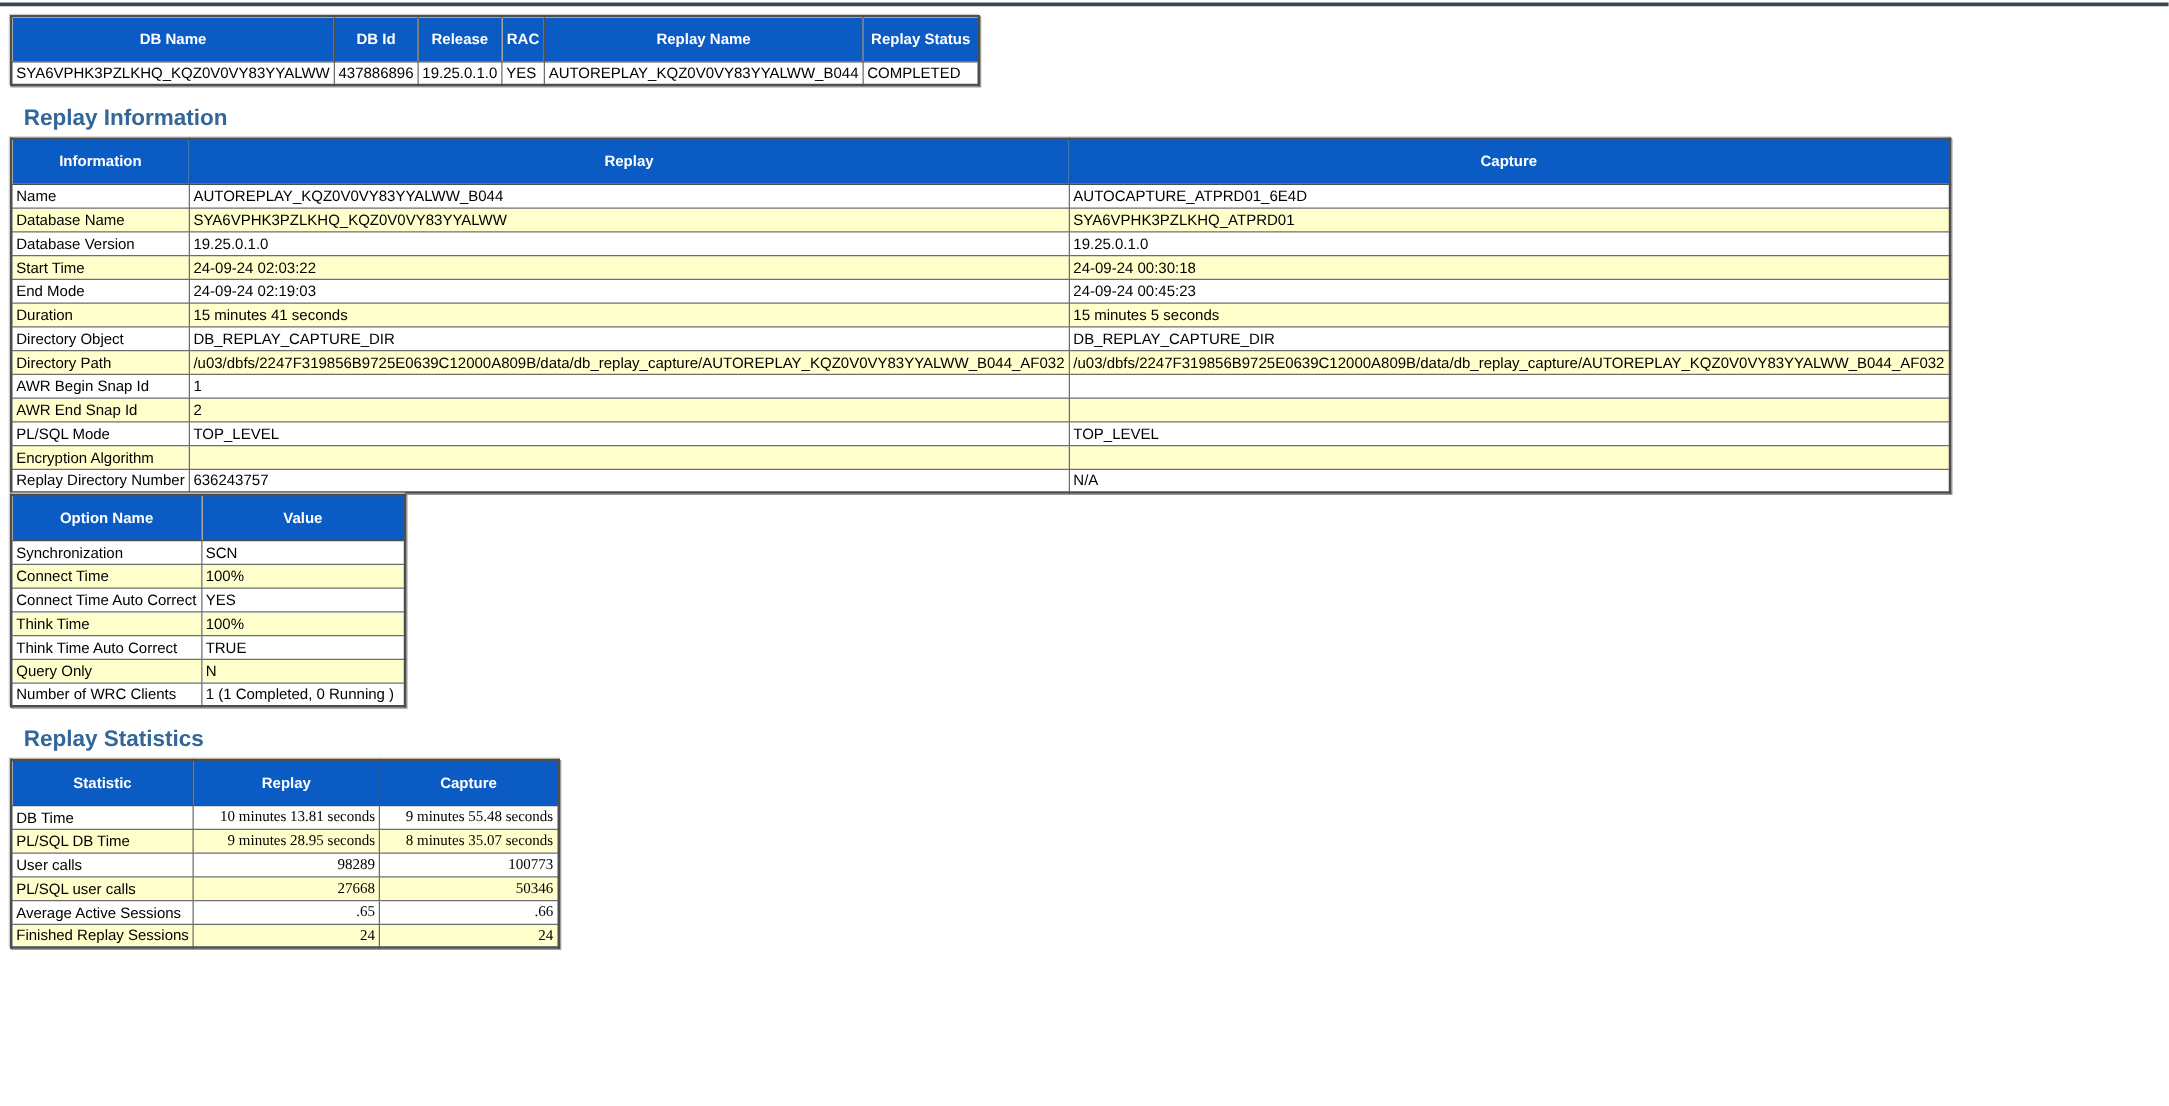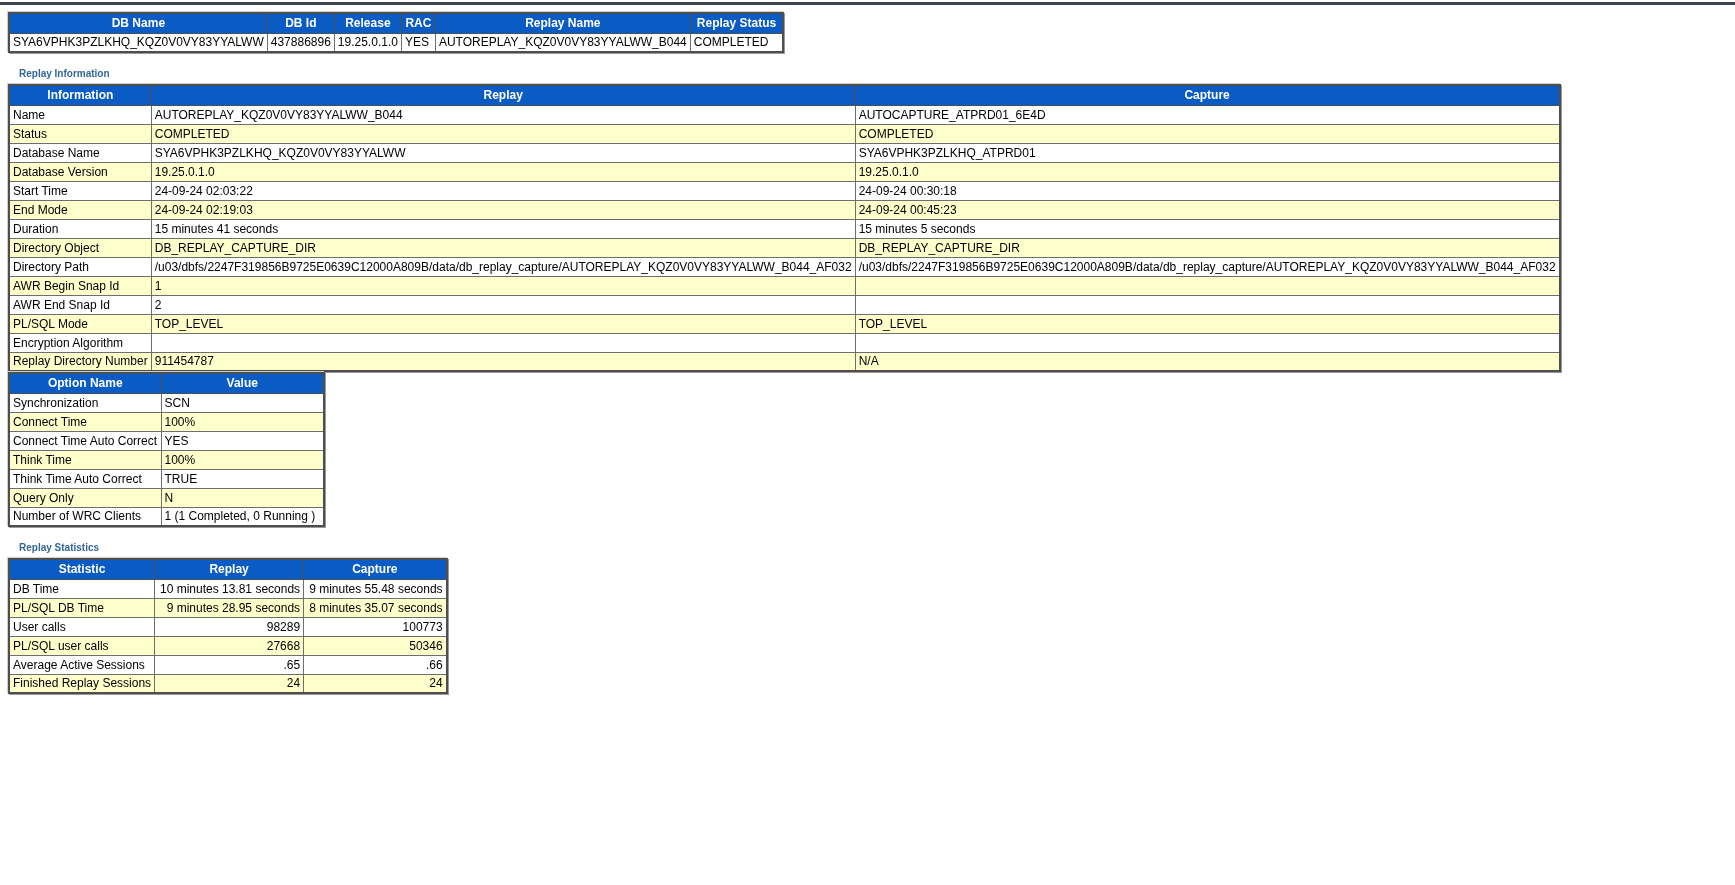--- a/index.html
+++ b/index.html
@@ -14,55 +14,55 @@
   .top-rule {
     height: 3px;
     width: 100%;
     background: var(--top-bar, #3b4650);
     margin-top: 2px;
   }
   .content { padding: 7px 8px 12px 8px; }
 
   h2.section-heading {
     color: var(--heading-text, #336699);
-    font-size: 10px;
+    font-size: 18px;
     font-weight: bold;
     margin: 15px 0 5px 11px;
   }
 
   table.rpt {
     border-collapse: collapse;
     table-layout: fixed;
     border: 2px solid #4e4e4e;
     box-shadow: 1px 1px 0 #9a9a9a, -1px -1px 0 #cfcfcf;
     background: #ffffff;
   }
   table.rpt th {
     background: var(--header-bg, #0a5bc4);
     color: #ffffff;
     font-weight: bold;
     text-align: center;
     padding: 2px 3px;
     border: 1px solid #4e4e4e;
-    height: 20px;
+    height: 36px;
     white-space: nowrap;
     overflow: hidden;
   }
   table.rpt td {
     padding: 1px 3px;
     border: 1px solid #6e6e6e;
     height: 19px;
     white-space: nowrap;
     overflow: hidden;
     background: #ffffff;
   }
   table.rpt tbody tr:nth-child(even) td {
     background: var(--row-alt-bg, #ffffcc);
   }
-  td.al-right { text-align: right; }
+  td.al-right { text-align: right; font-family: Liberation Serif, serif; }
 </style>
 </head>
 <body>
 
 <div class="top-rule"></div>
 
 <div class="content">
 
   <table class="rpt">
     <colgroup>
@@ -110,25 +110,20 @@
           <th>Capture</th>
         </tr>
       </thead>
       <tbody>
         <tr>
           <td>Name</td>
           <td>AUTOREPLAY_KQZ0V0VY83YYALWW_B044</td>
           <td>AUTOCAPTURE_ATPRD01_6E4D</td>
         </tr>
         <tr>
-          <td>Status</td>
-          <td>COMPLETED</td>
-          <td>COMPLETED</td>
-        </tr>
-        <tr>
           <td>Database Name</td>
           <td>SYA6VPHK3PZLKHQ_KQZ0V0VY83YYALWW</td>
           <td>SYA6VPHK3PZLKHQ_ATPRD01</td>
         </tr>
         <tr>
           <td>Database Version</td>
           <td>19.25.0.1.0</td>
           <td>19.25.0.1.0</td>
         </tr>
         <tr>
@@ -171,21 +166,21 @@
           <td>TOP_LEVEL</td>
           <td>TOP_LEVEL</td>
         </tr>
         <tr>
           <td>Encryption Algorithm</td>
           <td></td>
           <td></td>
         </tr>
         <tr>
           <td>Replay Directory Number</td>
-          <td>911454787</td>
+          <td>636243757</td>
           <td>N/A</td>
         </tr>
       </tbody>
     </table>
 
 
   <table class="rpt">
     <colgroup>
       <col style="width:152px">
         <col style="width:163px">

